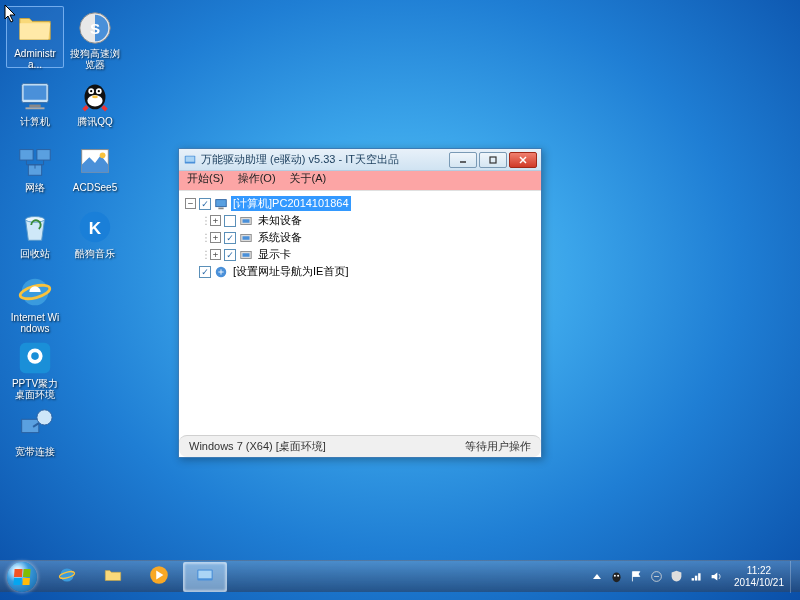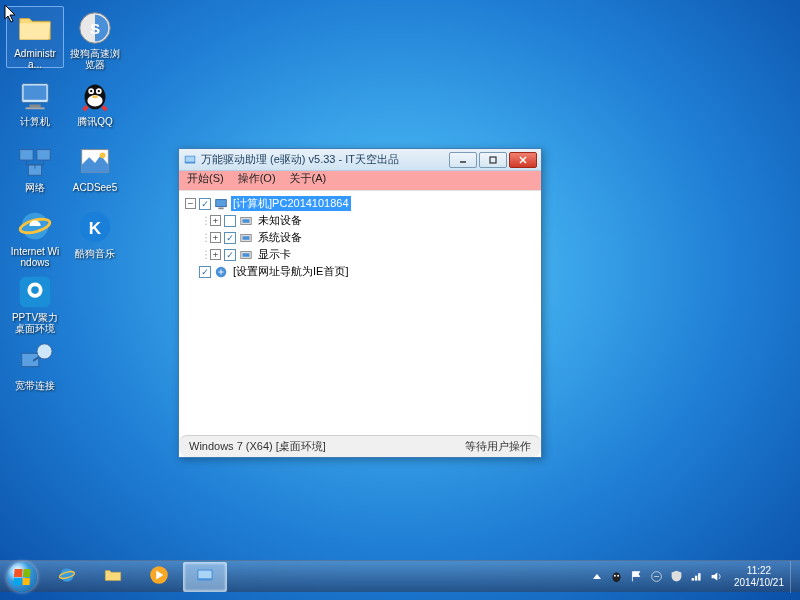--- a/index.html
+++ b/index.html
@@ -82,20 +82,30 @@
               <rect x="22" y="8" width="14" height="11" fill="#5aa0e0" stroke="#2a60a0"></rect>
               <rect x="13" y="24" width="14" height="11" fill="#5aa0e0" stroke="#2a60a0"></rect>
               <path d="M11 19 L11 24 L20 24 M29 19 L29 24 L20 24 M20 24 L20 28" stroke="#2a60a0" fill="none"></path>
             </svg>
           </div>
           <div class="label">网络</div>
         </div>
         <div class="desktop-icon">
           <div class="ico">
             <svg width="38" height="38" viewBox="0 0 40 40">
+              <path d="M10 12 L30 12 L27 34 L13 34 Z" fill="#cfe8f8" stroke="#5a9acb"></path>
+              <ellipse cx="20" cy="12" rx="10" ry="3" fill="#e8f5fd" stroke="#5a9acb"></ellipse>
+              <path d="M16 18 A5 5 0 1 1 24 22" stroke="#3a8a3a" fill="none" stroke-width="2"></path>
+            </svg>
+          </div>
+          <div class="label">回收站</div>
+        </div>
+        <div class="desktop-icon">
+          <div class="ico">
+            <svg width="38" height="38" viewBox="0 0 40 40">
               <circle cx="20" cy="20" r="14" fill="#3a9bde"></circle>
               <ellipse cx="20" cy="20" rx="16" ry="6" fill="none" stroke="#f9c23c" stroke-width="3" transform="rotate(-15 20 20)"></ellipse>
               <path d="M14 20 A6 6 0 0 1 26 20 L14 20" fill="#fff"></path>
             </svg>
           </div>
           <div class="label">Internet Windows</div>
         </div>
         <div class="desktop-icon">
           <div class="ico">
             <svg width="38" height="38" viewBox="0 0 40 40">

